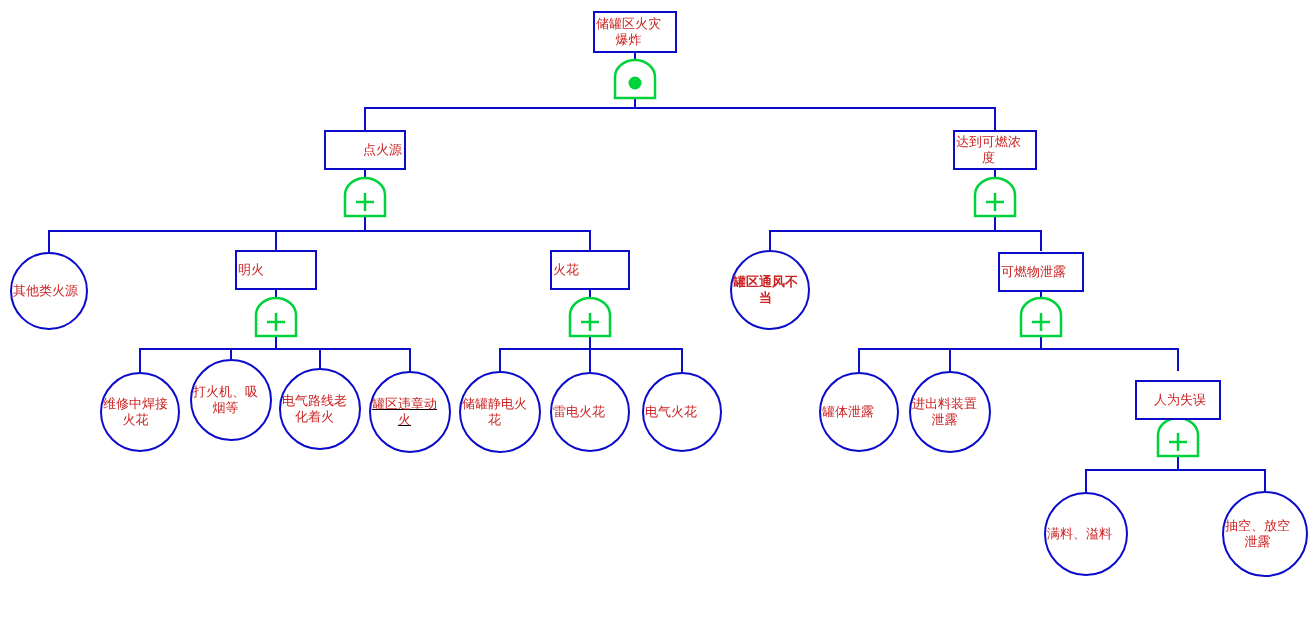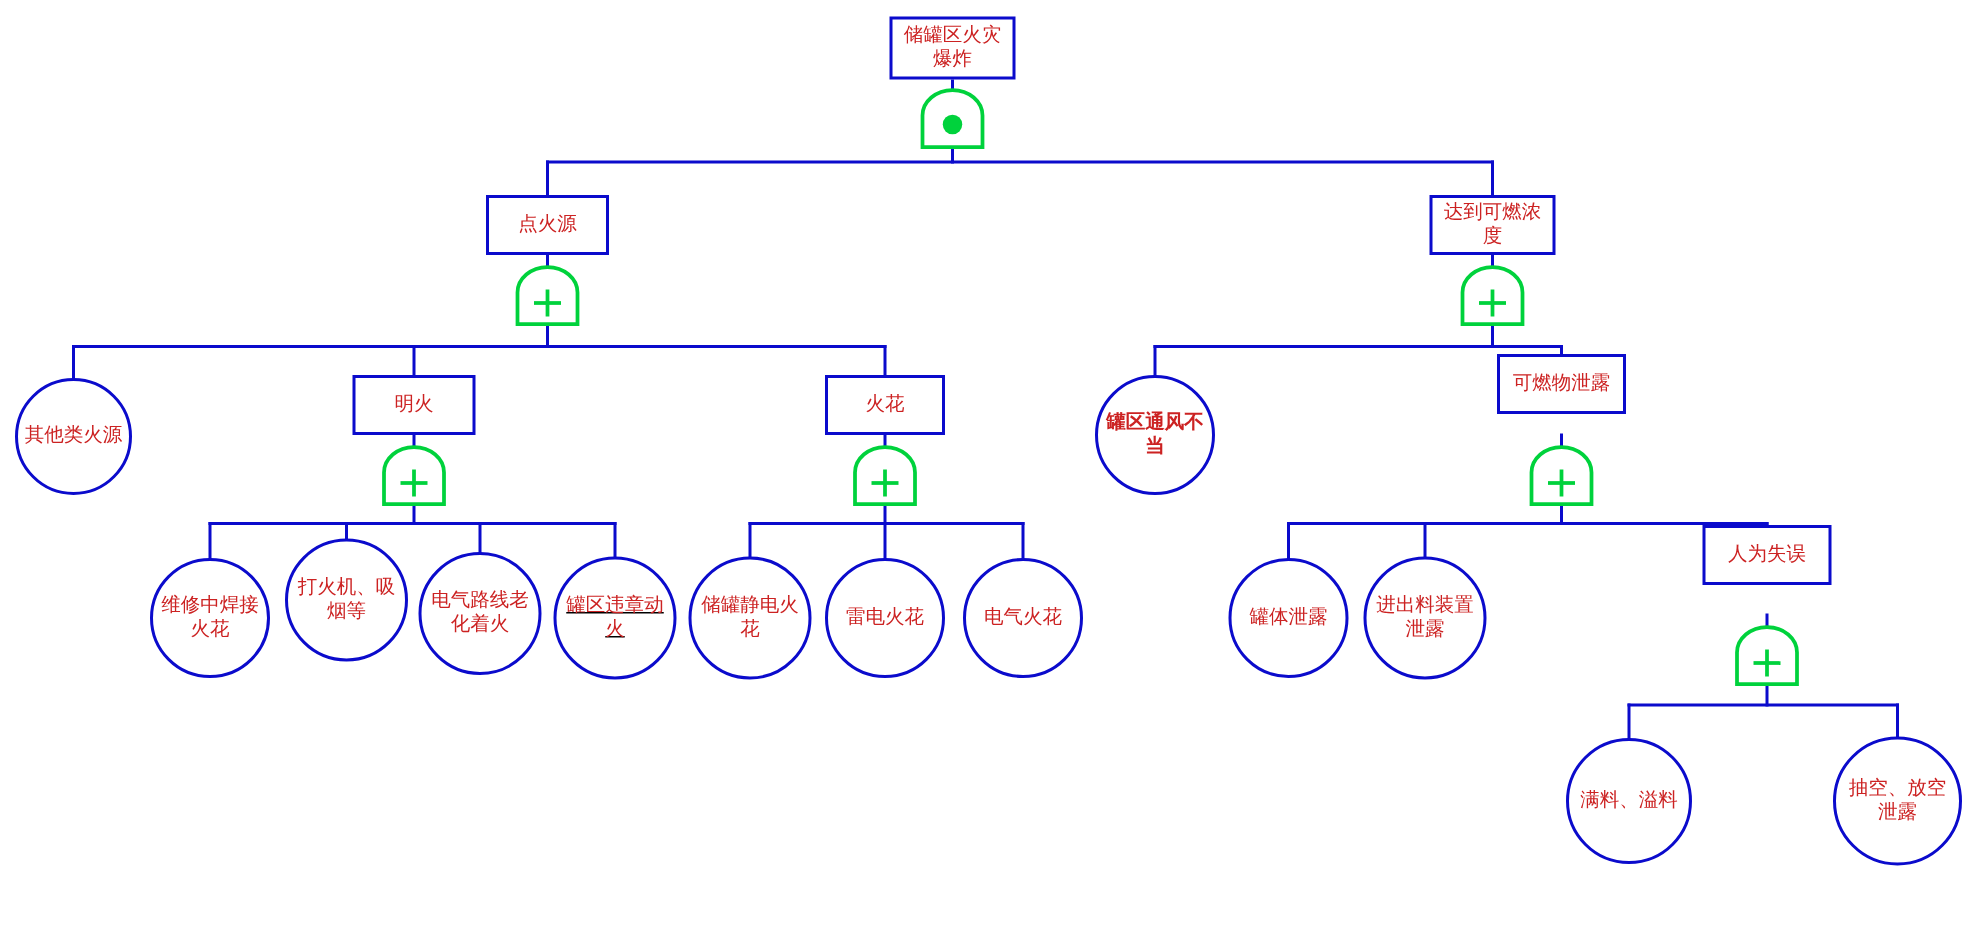--- a/index.html
+++ b/index.html
@@ -6,21 +6,21 @@
   #stage{
     position:relative;
     width:1315px;height:630px;
     background:var(--bg,#ffffff);
     overflow:hidden;
     font-family:"DejaVu Sans",sans-serif;
   }
   #connector-layer{position:absolute;left:0;top:0;width:1315px;height:630px;}
   .node{
     position:absolute;
-    display:flex;align-items:center;justify-content:center;
+    display:flex;align-items:center;
     box-sizing:border-box;
     background:var(--node-fill,#ffffff);
     border:2px solid var(--node-border,#0b0bcc);
   }
   .node.circle{border-radius:50%;}
   .node-label{
     color:var(--label,#cc2222);
     font-size:13px;
     line-height:1.25;
     text-align:center;
@@ -92,21 +92,21 @@
       <line x1="1265" y1="470" x2="1265" y2="491" stroke="#0b0bcc" stroke-width="2" stroke-linecap="square"></line>
       <path d="M 1158 456 L 1158 435 A 20 17 0 0 1 1198 435 L 1198 456 Z" fill="#ffffff" stroke="#00d23c" stroke-width="2.5"></path>
       <line x1="1169" y1="442" x2="1187" y2="442" stroke="#00d23c" stroke-width="2.5"></line>
       <line x1="1178" y1="433" x2="1178" y2="451" stroke="#00d23c" stroke-width="2.5"></line>
     </svg>
 
 <div class="node rect" style="left: 593px; top: 11px; width: 84px; height: 42px;">
       <span class="node-label">储罐区火灾
 爆炸</span>
     </div>
-    <div class="node rect" style="left: 324px; top: 130px; width: 82px; height: 40px;">
+    <div class="node rect" style="left: 324px; top: 130px; width: 82px; height: 40px; padding-left: 36px;">
       <span class="node-label">点火源</span>
     </div>
     <div class="node circle" style="left: 10px; top: 252px; width: 78px; height: 78px;">
       <span class="node-label">其他类火源</span>
     </div>
     <div class="node rect" style="left: 953px; top: 130px; width: 84px; height: 40px;">
       <span class="node-label">达到可燃浓
 度</span>
     </div>
     <div class="node rect" style="left: 235px; top: 250px; width: 82px; height: 40px;">
@@ -138,31 +138,31 @@
     <div class="node circle" style="left: 550px; top: 372px; width: 80px; height: 80px;">
       <span class="node-label">雷电火花</span>
     </div>
     <div class="node circle" style="left: 642px; top: 372px; width: 80px; height: 80px;">
       <span class="node-label">电气火花</span>
     </div>
     <div class="node circle" style="left: 730px; top: 250px; width: 80px; height: 80px; font-weight: bold;">
       <span class="node-label">罐区通风不
 当</span>
     </div>
-    <div class="node rect" style="left: 998px; top: 236px; width: 86px; height: 40px;">
+    <div class="node rect" style="left: 998px; top: 252px; width: 86px; height: 40px;">
       <span class="node-label">可燃物泄露</span>
     </div>
     <div class="node circle" style="left: 819px; top: 372px; width: 80px; height: 80px;">
       <span class="node-label">罐体泄露</span>
     </div>
     <div class="node circle" style="left: 909px; top: 371px; width: 82px; height: 82px;">
       <span class="node-label">进出料装置
 泄露</span>
     </div>
-    <div class="node rect" style="left: 1135px; top: 350px; width: 86px; height: 40px;">
+    <div class="node rect" style="left: 1135px; top: 380px; width: 86px; height: 40px; padding-left: 16px;">
       <span class="node-label">人为失误</span>
     </div>
     <div class="node circle" style="left: 1044px; top: 492px; width: 84px; height: 84px;">
       <span class="node-label">满料、溢料</span>
     </div>
     <div class="node circle" style="left: 1222px; top: 491px; width: 86px; height: 86px;">
       <span class="node-label">抽空、放空
 泄露</span>
     </div>
   </div>

